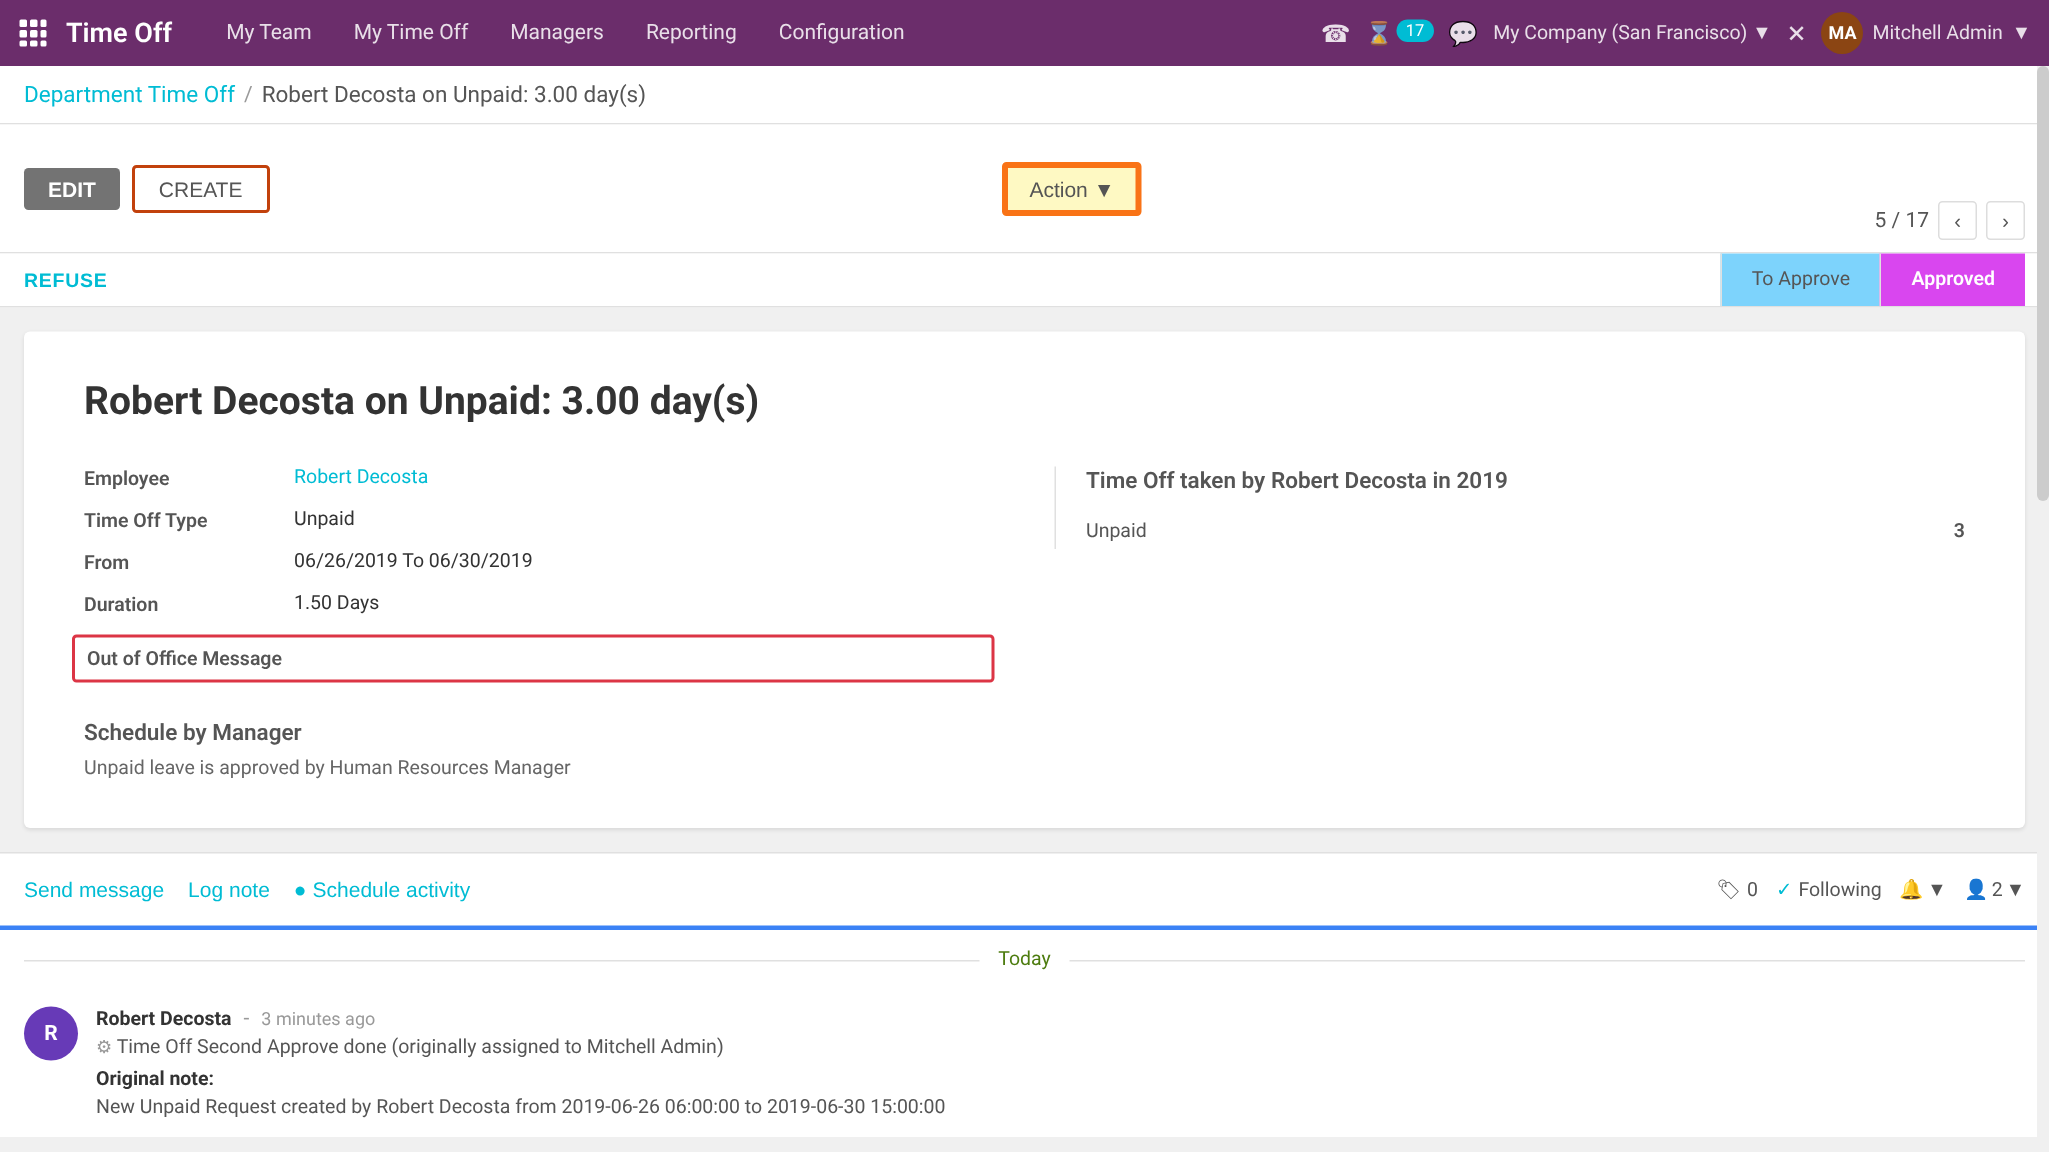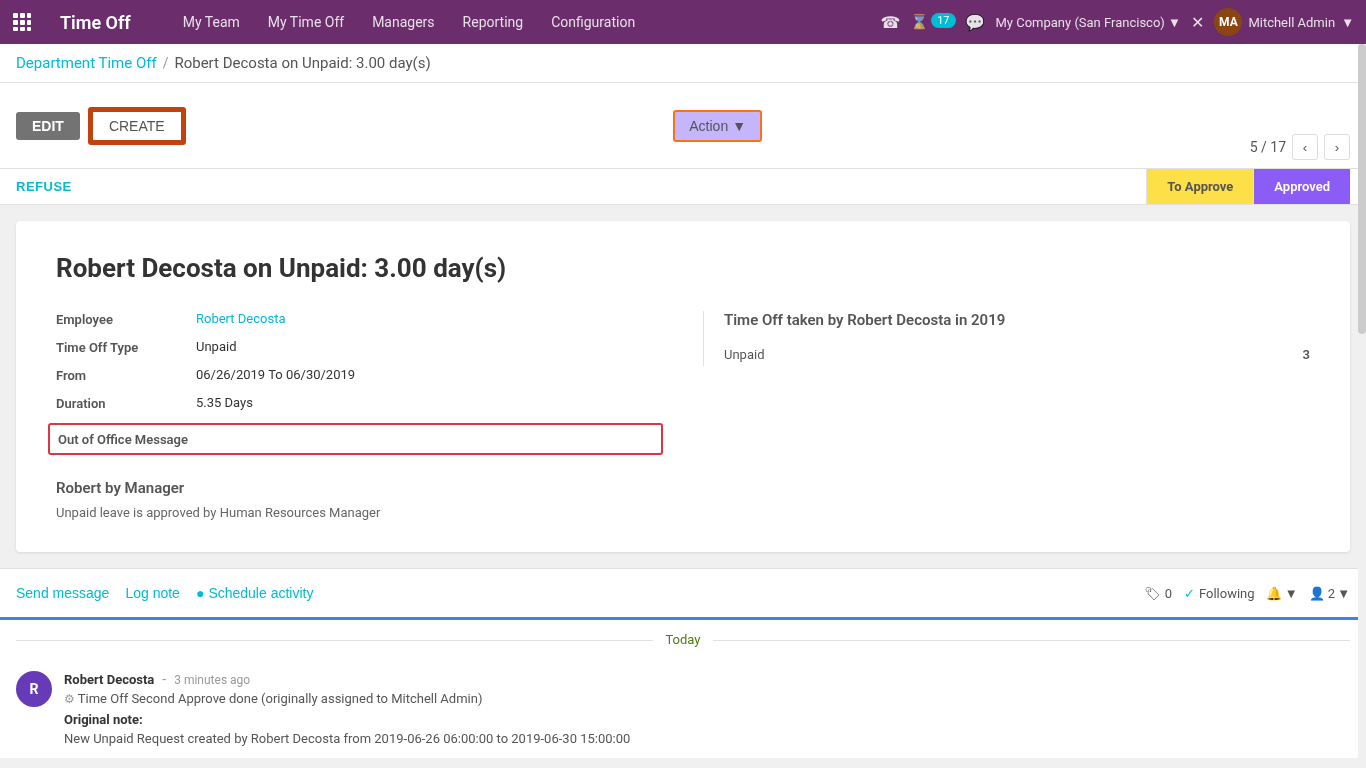--- a/index.html
+++ b/index.html
@@ -6,21 +6,21 @@
     body { font-family: -apple-system, BlinkMacSystemFont, 'Segoe UI', Roboto, sans-serif; font-size: 14px; color: #333; background: #f0f0f0; }
 
     
     .topnav {
       background: #6b2d6b;
       color: white;
       display: flex;
       align-items: center;
       height: 44px;
       padding: 0 12px;
-      gap: 16px;
+      gap: 0;
     }
     .topnav-grid-icon {
       margin-right: 12px;
       cursor: pointer;
       display: flex; align-items: center;
     }
     .topnav-app-title {
       font-size: 18px;
       font-weight: 600;
       color: white;
@@ -112,30 +112,30 @@
       border: none;
       padding: 6px 16px;
       border-radius: 3px;
       cursor: pointer;
       font-size: 14px;
       font-weight: 600;
     }
     .btn-create {
       background: white;
       color: #555;
-      border: 5px solid #c2410c;
+      border: 2px solid #c2410c;
       padding: 6px 16px;
       border-radius: 3px;
       cursor: pointer;
       font-size: 14px;
     }
     .btn-action {
-      background: #c4b5fd;
-      color: #555;
-      border: 2px solid #f97316;
+      background: #fef9c3;
+      color: #555;
+      border: 4px solid #f97316;
       padding: 6px 14px;
       border-radius: 3px;
       cursor: pointer;
       font-size: 14px;
       display: flex; align-items: center; gap: 4px;
     }
     .action-spacer { flex: 1; }
     .pagination {
       display: flex;
       align-items: center;
@@ -174,26 +174,25 @@
     }
     .status-spacer { flex: 1; }
     .status-step {
       padding: 10px 20px;
       font-size: 13px;
       color: #999;
       border-left: 1px solid #e0e0e0;
       cursor: pointer;
     }
     .status-step.active {
-      background: #fde047;
-      color: #555;
-      font-weight: bold;
+      background: #7dd3fc;
+      color: #555;
     }
     .status-step.done {
-      background: #8b5cf6;
+      background: #d946ef;
       color: white;
       font-weight: 600;
     }
 
     
     .main-content {
       padding: 16px;
       background: #f0f0f0;
     }
     .form-card {
@@ -488,30 +487,30 @@
           <div class="field-value">Unpaid</div>
         </div>
 
         <div class="field-row">
           <div class="field-label">From</div>
           <div class="field-value">06/26/2019  To  06/30/2019</div>
         </div>
 
         <div class="field-row">
           <div class="field-label">Duration</div>
-          <div class="field-value">5.35  Days</div>
+          <div class="field-value">1.50  Days</div>
         </div>
 
 
         <div class="field-row highlighted">
           <div class="field-label">Out of Office Message</div>
         </div>
 
         <div class="comment-section">
-          <div class="comment-title">Robert by Manager</div>
+          <div class="comment-title">Schedule by Manager</div>
           <div class="comment-text">Unpaid leave is approved by Human Resources Manager</div>
         </div>
       </div>
 
       <div class="form-right">
         <div class="summary-box">
           <div class="summary-title">Time Off taken by Robert Decosta in 2019</div>
           <div class="summary-row">
             <span class="summary-row-label">Unpaid</span>
             <span class="summary-row-value">3</span>

